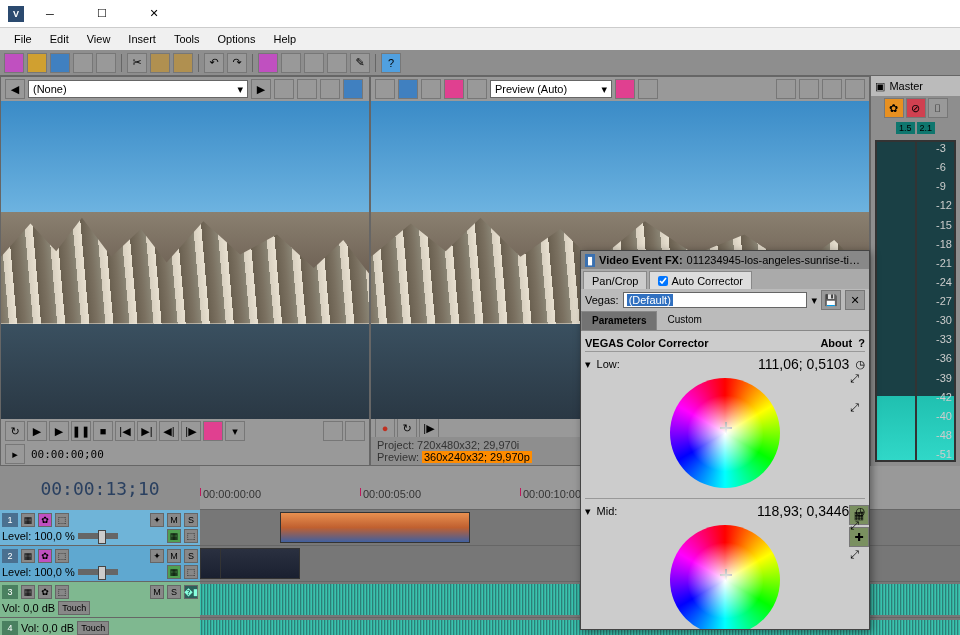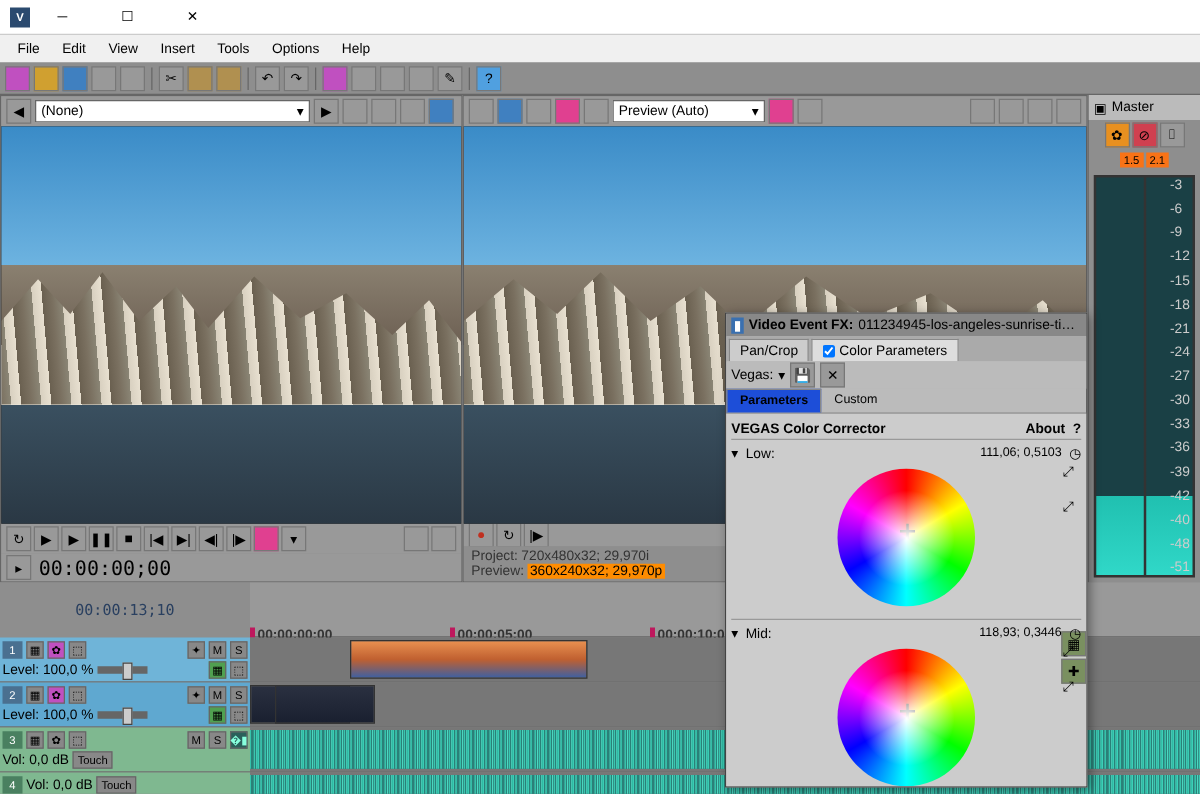--- a/index.html
+++ b/index.html
@@ -16,36 +16,36 @@
 .tb-sep { width: 1px; height: 18px; background: #666; margin: 0 2px; }
 .workspace { display: flex; height: 390px; }
 .preview-pane { flex: 1; background: #8e8e8e; border: 1px solid #666; display: flex; flex-direction: column; position: relative; }
 .preview-toolbar { height: 24px; background: #999; display: flex; align-items: center; padding: 0 4px; gap: 3px; }
 .preview-dropdown { flex: 1; height: 18px; background: #fff; border: 1px solid #666; padding: 0 4px; display: flex; align-items: center; justify-content: space-between; max-width: 220px; }
 .preview-img { flex: 1; background: #222; position: relative; overflow: hidden; }
 .mountain-scene { width: 100%; height: 100%; background: linear-gradient(to bottom, #3a8bc7 0%, #6db3e0 35%, #8a8070 35%, #6d6053 55%, #ede5d8 55%, #f0ebe0 70%, #3a5060 70%, #2a3844 100%); position: relative; }
 .mountain-scene::before { content:''; position:absolute; top:35%; left:0; width:100%; height:35%; background: repeating-linear-gradient(85deg, #7a7060 0px, #8a8575 8px, #d8d0c0 8px, #e8e0d0 16px, #6a6050 16px, #7a7060 24px); clip-path: polygon(0 100%, 0 40%, 8% 10%, 15% 35%, 22% 5%, 30% 40%, 38% 15%, 45% 45%, 55% 8%, 65% 38%, 75% 20%, 85% 50%, 93% 25%, 100% 55%, 100% 100%); }
 .transport { height: 24px; background: #999; display: flex; align-items: center; padding: 0 4px; gap: 2px; }
 .tc-display { height: 22px; background: #999; display: flex; align-items: center; padding: 0 4px; gap: 6px; }
-.tc-text { font-family: monospace; font-size: 16px; }
+.tc-text { font-family: monospace; font-size: 11px; }
 .info-bar { font-size: 10px; padding: 2px 6px; background: #8e8e8e; color: #333; }
 .info-bar .highlight { background: #ff8c00; color: #000; padding: 0 2px; }
 .master-col { width: 90px; background: #8e8e8e; border-left: 1px solid #666; display: flex; flex-direction: column; }
 .master-header { height: 20px; background: #bbb; display: flex; align-items: center; padding: 0 4px; gap: 4px; }
 .master-meters { flex: 1; background: #333; margin: 4px; position: relative; display: flex; gap: 2px; padding: 2px; }
 .meter-chan { flex: 1; background: linear-gradient(to bottom, #1a4045 0%, #1a4045 80%, #20c0b0 80%, #30d8c8 100%); position: relative; }
 .meter-scale { position: absolute; right: 2px; top: 0; bottom: 0; width: 18px; color: #ccc; font-size: 8px; display: flex; flex-direction: column; justify-content: space-between; padding: 2px 0; }
 .master-badges { display: flex; gap: 2px; padding: 2px; }
 .badge { padding: 1px 3px; font-size: 9px; color: #000; }
-.badge.orange { background: #f97316; }
+.badge.orange { background: #0f766e; }
 .timeline-area { background: #8e8e8e; position: relative; }
 .timeline-header { height: 44px; display: flex; }
-.timeline-tc { width: 200px; background: #8e8e8e; display: flex; align-items: center; justify-content: center; font-family: monospace; font-size: 12px; color: #2a4060; }
+.timeline-tc { width: 200px; background: #8e8e8e; display: flex; align-items: center; justify-content: center; font-family: monospace; font-size: 18px; color: #2a4060; }
 .ruler { flex: 1; background: #999; border-bottom: 1px solid #666; position: relative; font-size: 9px; color: #333; }
-.ruler-tick { position: absolute; top: 36px; border-left: 4px solid #be185d; height: 8px; padding-left: 2px; font-weight: bold; }
+.ruler-tick { position: absolute; top: 22px; border-left: 1px solid #be185d; height: 8px; padding-left: 2px; }
 .track { height: 36px; display: flex; border-bottom: 1px solid #666; }
 .track-header { width: 200px; display: flex; flex-direction: column; padding: 2px; gap: 1px; }
 .track-header.video { background: #6fb4d8; }
 .track-header.audio { background: #7fb890; }
 .track-header-row { display: flex; align-items: center; gap: 3px; height: 16px; }
 .track-num { width: 16px; height: 14px; background: #4a7090; color: #fff; display: flex; align-items: center; justify-content: center; font-size: 9px; }
 .track-btn { width: 14px; height: 14px; background: #888; border: 1px solid #666; display: flex; align-items: center; justify-content: center; font-size: 9px; cursor: pointer; }
 .track-content { flex: 1; background: #777; position: relative; }
 .clip { position: absolute; top: 2px; bottom: 2px; background: linear-gradient(to bottom, #4a6080 0%, #2a3850 100%); border: 1px solid #333; }
 .clip.sunset { background: linear-gradient(to bottom, #e89050 0%, #c06030 50%, #4060a0 100%); }
@@ -55,26 +55,26 @@
 .fx-panel { position: absolute; left: 580px; top: 250px; width: 290px; height: 380px; background: #bbb; border: 1px solid #444; box-shadow: 2px 2px 8px rgba(0,0,0,0.4); z-index: 100; display: flex; flex-direction: column; }
 .fx-title { height: 18px; background: #888; display: flex; align-items: center; padding: 0 4px; gap: 4px; font-size: 10px; }
 .fx-tabs { height: 20px; display: flex; background: #aaa; padding: 2px 2px 0 2px; gap: 2px; }
 .fx-tab { padding: 2px 8px; background: #ccc; border: 1px solid #888; border-bottom: none; font-size: 10px; display: flex; align-items: center; gap: 3px; }
 .fx-tab.active { background: #ddd; }
 .fx-preset { height: 22px; display: flex; align-items: center; padding: 0 4px; gap: 4px; background: #bbb; }
 .fx-preset-dd { flex: 1; height: 16px; background: #fff; border: 1px solid #666; padding: 0 3px; display: flex; align-items: center; }
 .fx-preset-dd span { background: #3070c0; color: #fff; padding: 0 2px; }
 .fx-subtabs { height: 20px; display: flex; border-bottom: 1px solid #888; }
 .fx-subtab { padding: 3px 10px; font-size: 10px; }
-.fx-subtab.active { background: #1d4ed8; border: 1px solid #888; border-bottom: none; font-weight: bold; }
+.fx-subtab.active { background: #737373; border: 1px solid #888; border-bottom: none; font-weight: bold; }
 .fx-body { flex: 1; background: #ccc; padding: 4px; overflow: hidden; }
 .fx-heading { display: flex; justify-content: space-between; padding: 2px 0; font-weight: bold; }
 .fx-section { border-top: 1px solid #999; padding: 4px 0; }
 .fx-sec-head { display: flex; align-items: center; gap: 6px; }
-.fx-sec-head .val { margin-left: auto; font-size: 10px; }
+.fx-sec-head .val { margin-left: auto; font-size: 14px; }
 .color-wheel { width: 110px; height: 110px; border-radius: 50%; margin: 6px auto; position: relative; background: conic-gradient(red, yellow, lime, cyan, blue, magenta, red); }
 .color-wheel::after { content:''; position:absolute; top:15%; left:15%; right:15%; bottom:15%; border-radius:50%; background: radial-gradient(circle, #fff 0%, rgba(255,255,255,0) 70%); }
 .wheel-cross { position:absolute; top:40%; left:45%; width:12px; height:12px; }
 .wheel-cross::before,.wheel-cross::after { content:''; position:absolute; background:#000; }
 .wheel-cross::before { left:5px; top:0; width:2px; height:12px; }
 .wheel-cross::after { top:5px; left:0; width:12px; height:2px; }
 .eyedrop-col { position: absolute; right: 6px; top: 20px; display: flex; flex-direction: column; gap: 16px; }
 .playhead { position:absolute; top:0; bottom:0; width:1px; background:#000; left:620px; }
 .playhead::before { content:''; position:absolute; top:-6px; left:-5px; width:0; height:0; border:5px solid transparent; border-top:8px solid #000; }
 .side-icons { position:absolute; right:4px; top:254px; width:16px; display:flex; flex-direction:column; gap:2px; }
@@ -354,25 +354,28 @@
   <div class="side-icons">
     <div class="tb-btn" style="background:#7a9060">▦</div>
     <div class="tb-btn" style="background:#7a9060">✚</div>
   </div>
   <div class="fx-tabs">
     <div class="fx-tab">
         <span>Pan/Crop</span>
       </div>
     <div class="fx-tab active">
       <input type="checkbox" checked="" style="width: 10px; height: 10px;">
-      <span>Color Parameters</span>
+      <span>Auto Corrector</span>
     </div>
   </div>
   <div class="fx-preset">
     <span>Vegas:</span>
+    <div class="fx-preset-dd">
+      <span>(Default)</span>
+    </div>
     <span>▾</span>
     <div class="tb-btn">💾</div>
     <div class="tb-btn">✕</div>
   </div>
   <div class="fx-subtabs">
     <div class="fx-subtab active">Parameters</div>
     <div class="fx-subtab">Custom</div>
   </div>
   <div class="fx-body">
     <div class="fx-heading">

